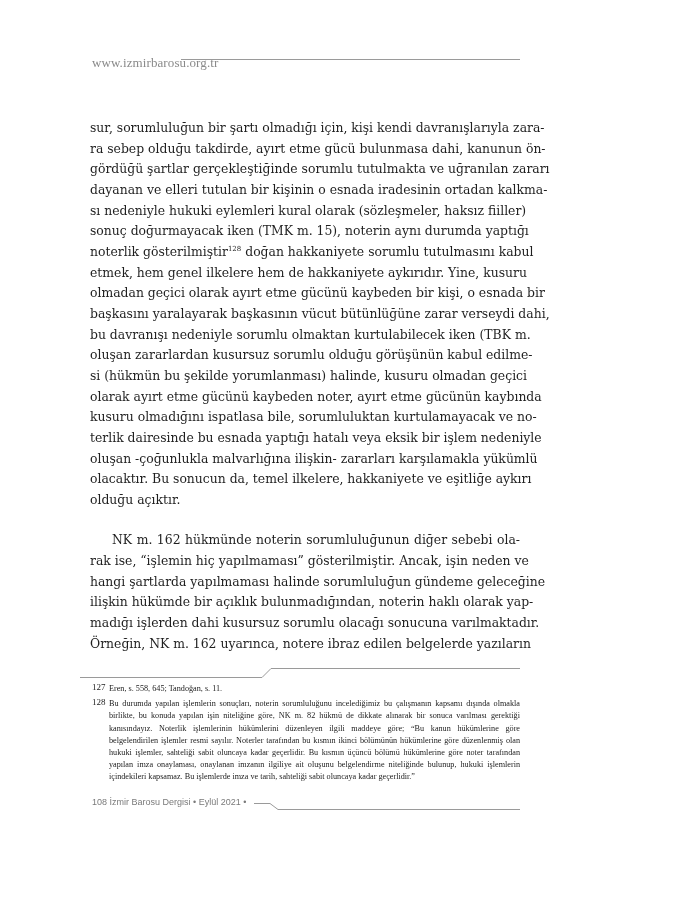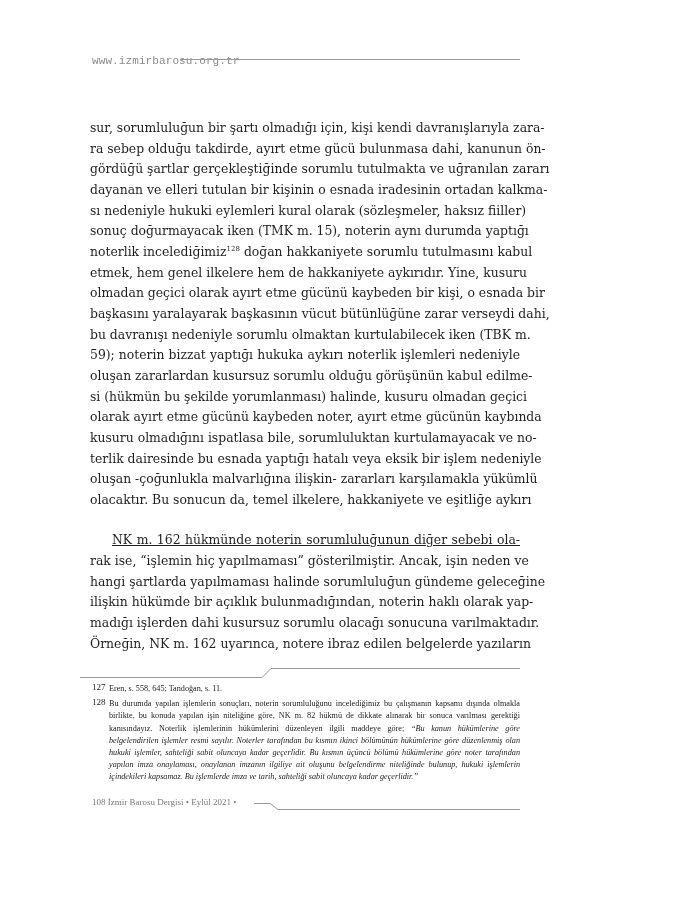--- a/index.html
+++ b/index.html
@@ -1,59 +1,59 @@
 <!DOCTYPE html>
 <html><head>
 <meta charset="utf-8">
 <style>
   html, body { margin: 0; padding: 0; background: #ffffff; }
   body { width: 700px; height: 917px; position: relative; overflow: hidden; font-family: "Liberation Serif", serif; color: #1a1a1a; }
-  .header-url { position: absolute; left: 92px; top: 55px; font-family: Liberation Mono, monospace; font-size: 11px; color: #8a8a8a; letter-spacing: 0.1px; }
+  .header-url { position: absolute; left: 92px; top: 55px; font-family: Liberation Serif, serif; font-size: 13px; color: #8a8a8a; letter-spacing: 0.1px; }
   .header-line { position: absolute; left: 181px; top: 59px; width: 339px; height: 1px; background: #9a9a9a; }
   .body-text { position: absolute; left: 90px; top: 118px; width: 430px; font-family: "DejaVu Serif", serif; font-size: 12.4px; line-height: 20.65px; text-align: justify; color: #1f1f1f; }
   .body-text p { margin: 0; }
   .body-text .line { display: block; text-align-last: justify; white-space: nowrap; }
   .body-text .line.last { text-align-last: left; }
   .para2 { margin-top: 20px !important; }
-  .para2 .line.first { text-indent: 22px; text-decoration: underline; }
+  .para2 .line.first { text-indent: 22px; }
   sup { font-size: 7px; vertical-align: 5px; line-height: 0; }
   .fn-sep { position: absolute; left: 0; top: 0; width: 700px; height: 917px; pointer-events: none; }
   .footnotes { position: absolute; left: 92px; top: 683px; width: 428px; font-family: "Liberation Serif", serif; font-size: 8.2px; line-height: 12.2px; color: #222; }
   .fn { position: relative; padding-left: 17px; margin-bottom: 3px; text-align: justify; }
   .fn-num { position: absolute; left: 0; top: -2px; font-size: 9px; }
-  .fn-quote { font-style: italic; }
-  .footer-text { position: absolute; left: 92px; top: 797px; font-family: Liberation Serif, serif; font-size: 9px; color: #7a7a7a; }
+  .fn-quote { }
+  .footer-text { position: absolute; left: 92px; top: 797px; font-family: Liberation Sans, sans-serif; font-size: 9px; color: #7a7a7a; }
 </style>
 </head>
 <body>
 
 <div class="header-url">www.izmirbarosu.org.tr</div>
 <div class="header-line"></div>
 
 <div class="body-text">
   <p>
     <span class="line">sur, sorumluluğun bir şartı olmadığı için, kişi kendi davranışlarıyla zara-</span>
     <span class="line">ra sebep olduğu takdirde, ayırt etme gücü bulunmasa dahi, kanunun ön-</span>
     <span class="line">gördüğü şartlar gerçekleştiğinde sorumlu tutulmakta ve uğranılan zararı</span>
     <span class="line">dayanan ve elleri tutulan bir kişinin o esnada iradesinin ortadan kalkma-</span>
     <span class="line">sı nedeniyle hukuki eylemleri kural olarak (sözleşmeler, haksız fiiller)</span>
     <span class="line">sonuç doğurmayacak iken (TMK m. 15), noterin aynı durumda yaptığı</span>
-    <span class="line"><span>noterlik incelediğimiz</span><sup>128</sup><span> doğan hakkaniyete sorumlu tutulmasını kabul</span></span>
+    <span class="line"><span>noterlik gösterilmiştir</span><sup>128</sup><span> doğan hakkaniyete sorumlu tutulmasını kabul</span></span>
     <span class="line">etmek, hem genel ilkelere hem de hakkaniyete aykırıdır. Yine, kusuru</span>
     <span class="line">olmadan geçici olarak ayırt etme gücünü kaybeden bir kişi, o esnada bir</span>
     <span class="line">başkasını yaralayarak başkasının vücut bütünlüğüne zarar verseydi dahi,</span>
     <span class="line">bu davranışı nedeniyle sorumlu olmaktan kurtulabilecek iken (TBK m.</span>
-    <span class="line">59); noterin bizzat yaptığı hukuka aykırı noterlik işlemleri nedeniyle</span>
     <span class="line">oluşan zararlardan kusursuz sorumlu olduğu görüşünün kabul edilme-</span>
     <span class="line">si (hükmün bu şekilde yorumlanması) halinde, kusuru olmadan geçici</span>
     <span class="line">olarak ayırt etme gücünü kaybeden noter, ayırt etme gücünün kaybında</span>
     <span class="line">kusuru olmadığını ispatlasa bile, sorumluluktan kurtulamayacak ve no-</span>
     <span class="line">terlik dairesinde bu esnada yaptığı hatalı veya eksik bir işlem nedeniyle</span>
     <span class="line">oluşan -çoğunlukla malvarlığına ilişkin- zararları karşılamakla yükümlü</span>
     <span class="line">olacaktır.  Bu sonucun da, temel ilkelere, hakkaniyete ve eşitliğe aykırı</span>
+    <span class="line last">olduğu açıktır.</span>
   </p>
   <p class="para2">
     <span class="line first">NK m. 162 hükmünde noterin sorumluluğunun diğer sebebi ola-</span>
     <span class="line">rak ise, “işlemin hiç yapılmaması” gösterilmiştir. Ancak, işin neden ve</span>
     <span class="line">hangi şartlarda yapılmaması halinde sorumluluğun gündeme geleceğine</span>
     <span class="line">ilişkin hükümde bir açıklık bulunmadığından, noterin haklı olarak yap-</span>
     <span class="line">madığı işlerden dahi kusursuz sorumlu olacağı sonucuna varılmaktadır.</span>
     <span class="line">Örneğin, NK m. 162 uyarınca, notere ibraz edilen belgelerde yazıların</span>
   </p>
 </div>

